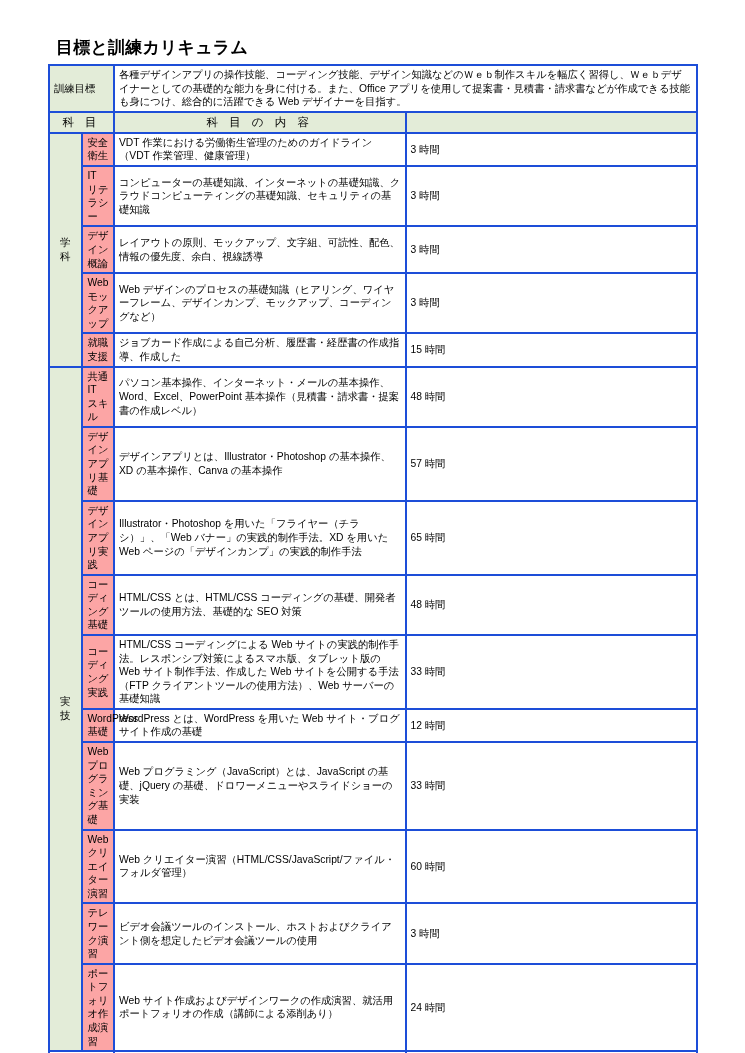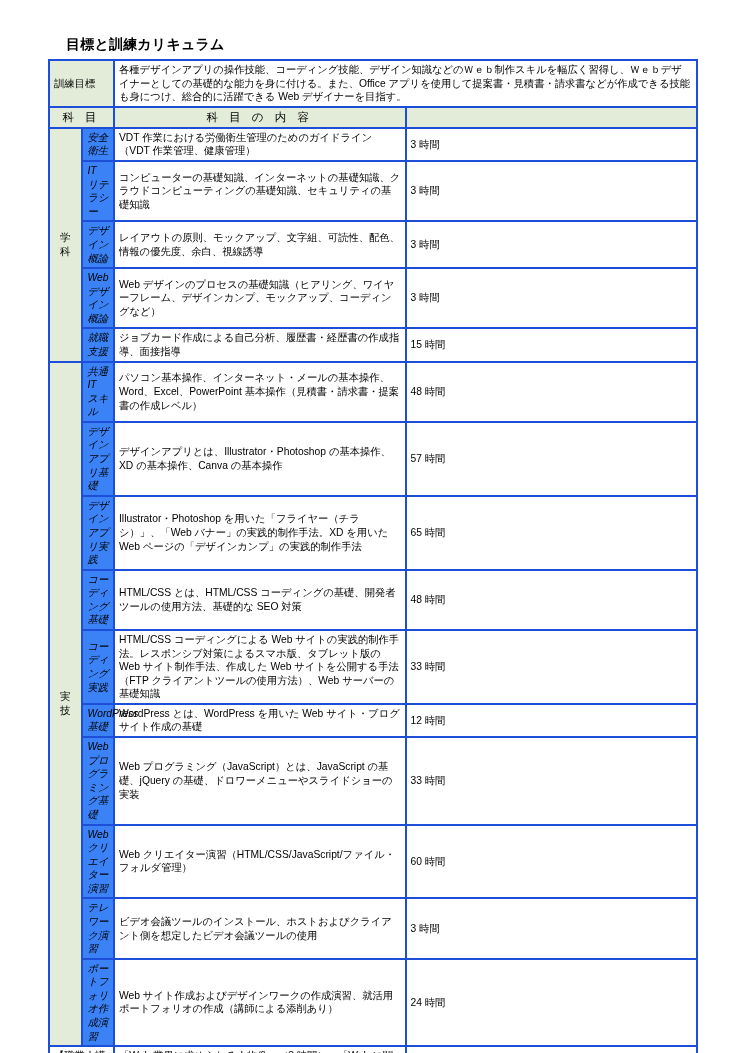--- a/index.html
+++ b/index.html
@@ -15,23 +15,23 @@
     position: relative;
     overflow: hidden;
   }
   .page {
     position: absolute;
     left: 48px;
     top: 36px;
     width: 650px;
   }
   h2.section-title {
-    font-size: 14px;
+    font-size: 17px;
     font-weight: bold;
-    margin: 0 0 5px 18px;
+    margin: 0 0 5px 8px;
     letter-spacing: 0.2px;
   }
 
   table.grid {
     border-collapse: collapse;
     width: 650px;
     table-layout: fixed;
   }
   table.grid td, table.grid th {
     border: 2px solid #1d4ed8;
@@ -50,24 +50,23 @@
   }
   .cat-cell {
     background: #e3ecd8;
     text-align: center !important;
     width: 20px;
     font-size: 10.5px !important;
     line-height: 1.15;
     padding: 1px !important;
   }
   .subj-cell {
-    background: #3b82f6;
+    background: #fca5a5;
     width: 122px;
     padding-left: 5px !important;
-    font-style: italic;
   }
   .goal-label {
     background: #e3ecd8;
     text-align: right;
     width: 55px;
   }
   .desc-cell { }
   .hours-cell {
     width: 48px;
     text-align: right;
@@ -103,27 +102,27 @@
           <td class="subj-cell">IT リテラシー</td>
           <td class="desc-cell">コンピューターの基礎知識、インターネットの基礎知識、クラウドコンピューティングの基礎知識、セキュリティの基礎知識</td>
           <td class="hours-cell">3 時間</td>
         </tr>
         <tr>
           <td class="subj-cell">デザイン概論</td>
           <td class="desc-cell">レイアウトの原則、モックアップ、文字組、可読性、配色、情報の優先度、余白、視線誘導</td>
           <td class="hours-cell">3 時間</td>
         </tr>
         <tr>
-          <td class="subj-cell">Web デザイン概論</td>
+          <td class="subj-cell">Web モックアップ</td>
           <td class="desc-cell">Web デザインのプロセスの基礎知識（ヒアリング、ワイヤーフレーム、デザインカンプ、モックアップ、コーディングなど）</td>
           <td class="hours-cell">3 時間</td>
         </tr>
         <tr>
           <td class="subj-cell">就職支援</td>
-          <td class="desc-cell">ジョブカード作成による自己分析、履歴書・経歴書の作成指導、面接指導</td>
+          <td class="desc-cell">ジョブカード作成による自己分析、履歴書・経歴書の作成指導、作成した</td>
           <td class="hours-cell">15 時間</td>
         </tr>
         <tr>
           <td class="cat-cell" rowspan="10" style="white-space: pre-line;">実
 技</td>
           <td class="subj-cell">共通 IT スキル</td>
           <td class="desc-cell small-text">パソコン基本操作、インターネット・メールの基本操作、Word、Excel、PowerPoint 基本操作（見積書・請求書・提案書の作成レベル）</td>
           <td class="hours-cell">48 時間</td>
         </tr>
         <tr>

